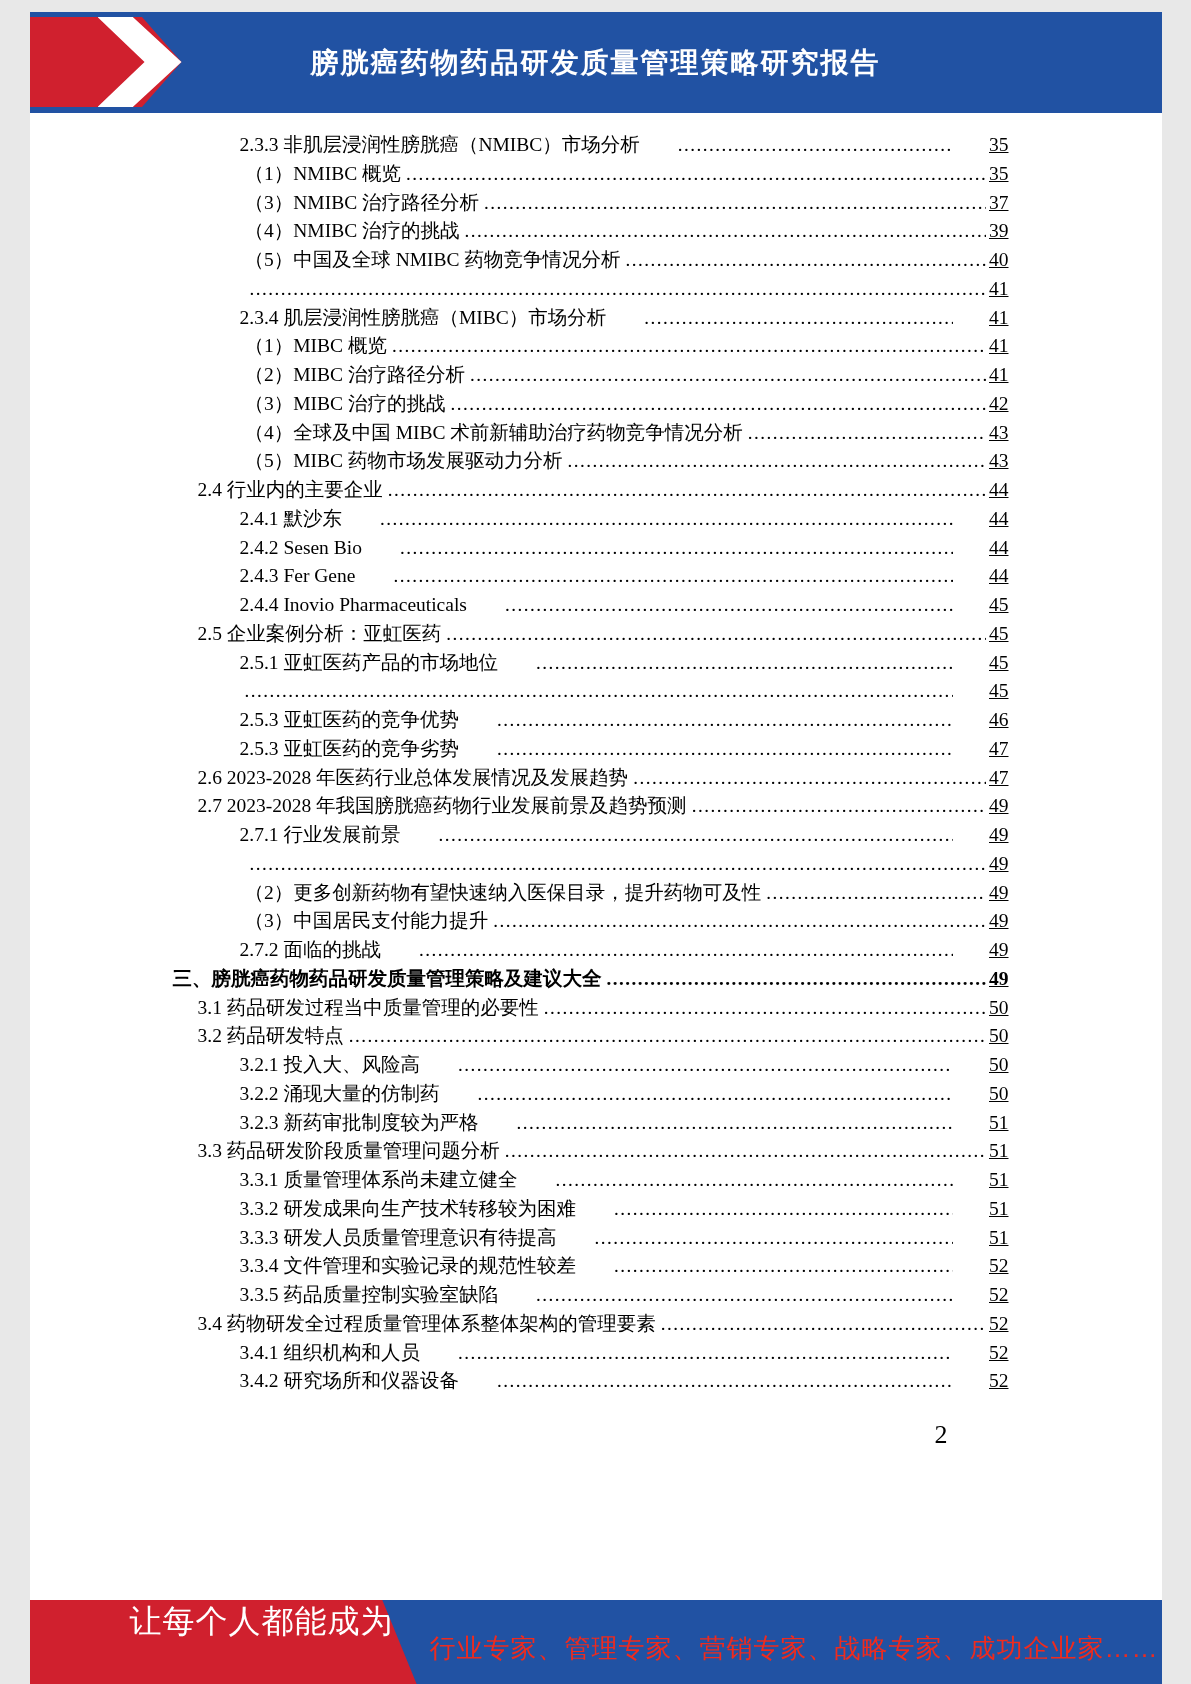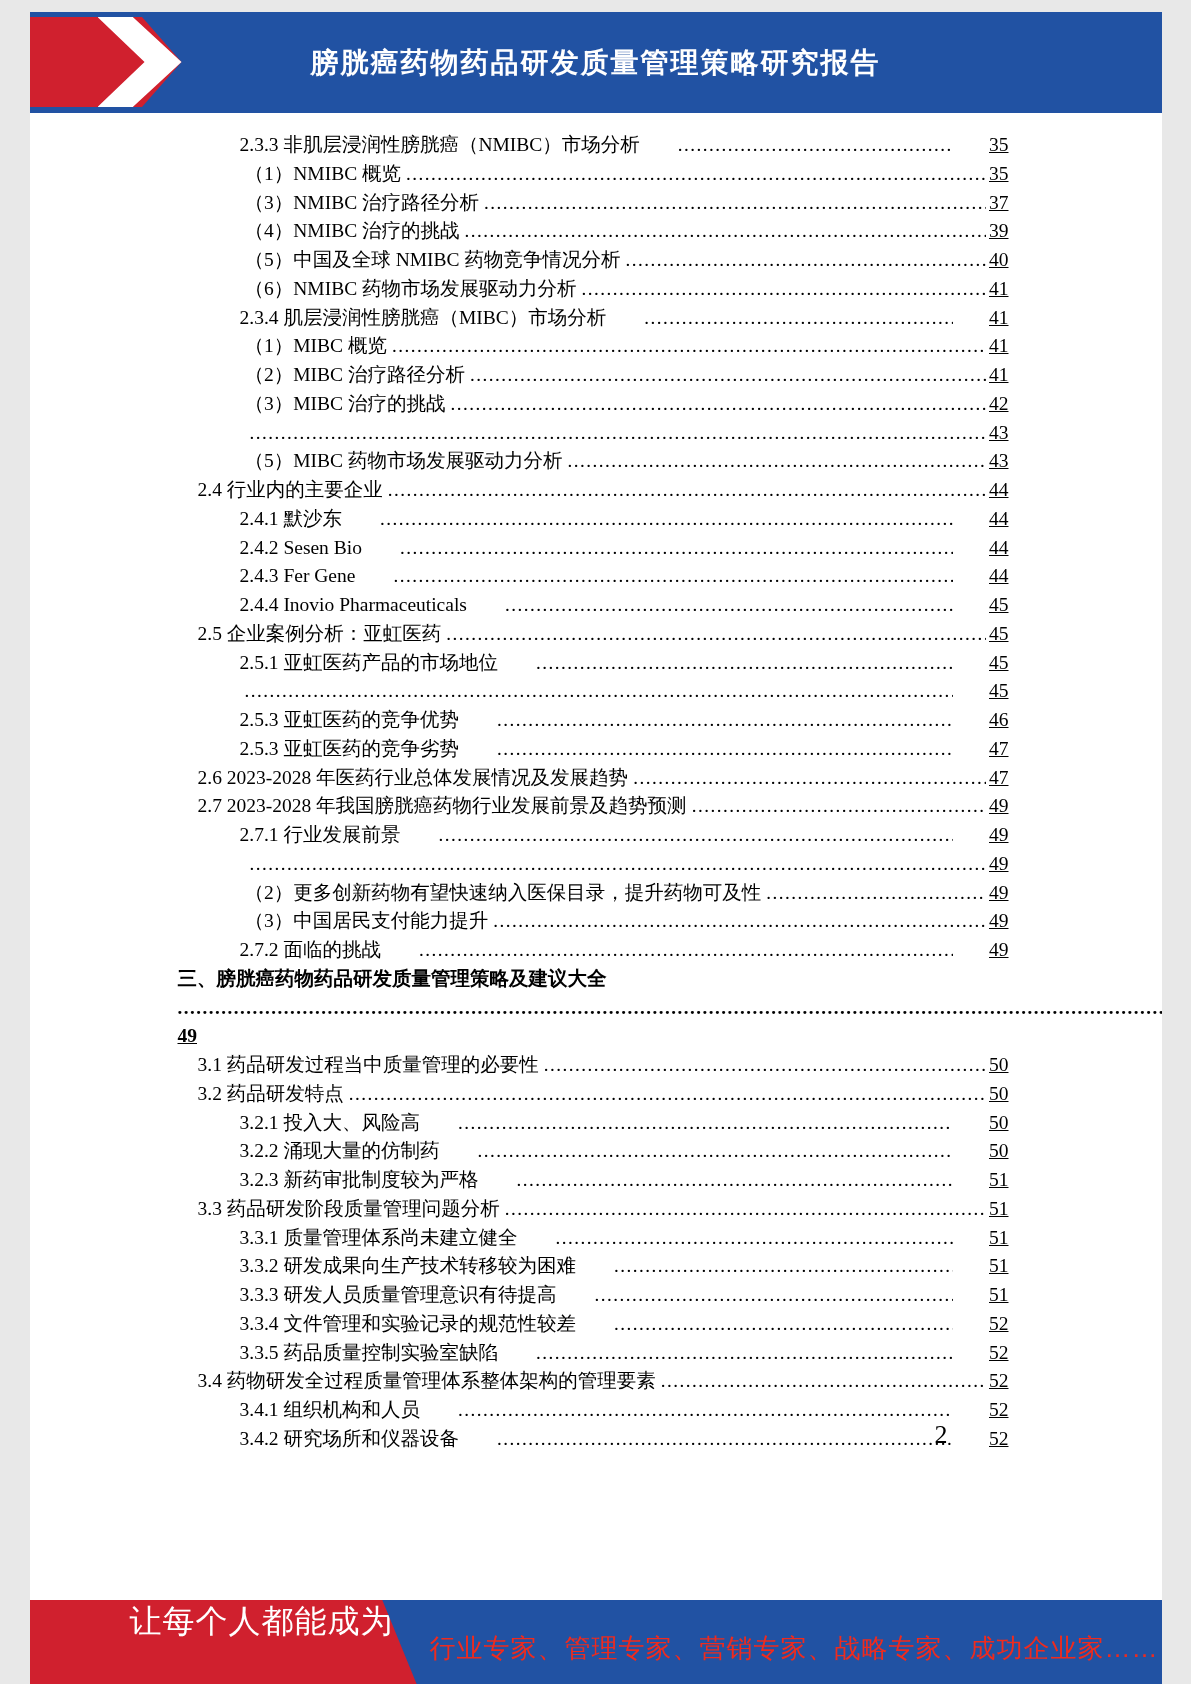--- a/index.html
+++ b/index.html
@@ -49,21 +49,21 @@
   .toc-leader { flex: 1 1 auto; overflow: hidden; white-space: nowrap; margin: 0 3px 0 5px; }
   .toc-leader::after {
     content: "..........................................................................................................................................................................................................................................................";
     letter-spacing: 1.5px; font-size: 19px;
   }
   .toc-page { white-space: nowrap; text-decoration: underline; }
   .lvl-0 { margin-left: 0; }
   .lvl-1 { margin-left: 25px; justify-content: flex-end; }
   .lvl-2 { margin-left: 67px; gap: 33px; }
   .lvl-3 { margin-left: 72px; }
-  .bold  { font-weight: bold; flex-direction: column; }
+  .bold  { font-weight: bold; }
 
   
   .page-number {
     position: absolute; top: 1408px; right: 214px;
     font-size: 26px; color: #000;
   }
 
   
   .footer {
     position: absolute; left: 0; bottom: 0; width: 100%; height: 96px;
@@ -125,21 +125,20 @@
     <span class="toc-page">39</span>
   </div>
 
   <div class="toc-row lvl-3">
     <span class="toc-text">（5）中国及全球 NMIBC 药物竞争情况分析</span>
     <span class="toc-leader"></span>
     <span class="toc-page">40</span>
   </div>
 
   <div class="toc-row lvl-3">
-    <span class="toc-text">（6）NMIBC 药物市场发展驱动力分析</span>
     <span class="toc-leader"></span>
     <span class="toc-page">41</span>
   </div>
 
   <div class="toc-row lvl-2">
     <span class="toc-text">2.3.4 肌层浸润性膀胱癌（MIBC）市场分析</span>
     <span class="toc-leader"></span>
     <span class="toc-page">41</span>
   </div>
 
@@ -155,20 +154,21 @@
     <span class="toc-page">41</span>
   </div>
 
   <div class="toc-row lvl-3">
     <span class="toc-text">（3）MIBC 治疗的挑战</span>
     <span class="toc-leader"></span>
     <span class="toc-page">42</span>
   </div>
 
   <div class="toc-row lvl-3">
+    <span class="toc-text">（4）全球及中国 MIBC 术前新辅助治疗药物竞争情况分析</span>
     <span class="toc-leader"></span>
     <span class="toc-page">43</span>
   </div>
 
   <div class="toc-row lvl-3">
     <span class="toc-text">（5）MIBC 药物市场发展驱动力分析</span>
     <span class="toc-leader"></span>
     <span class="toc-page">43</span>
   </div>
 

